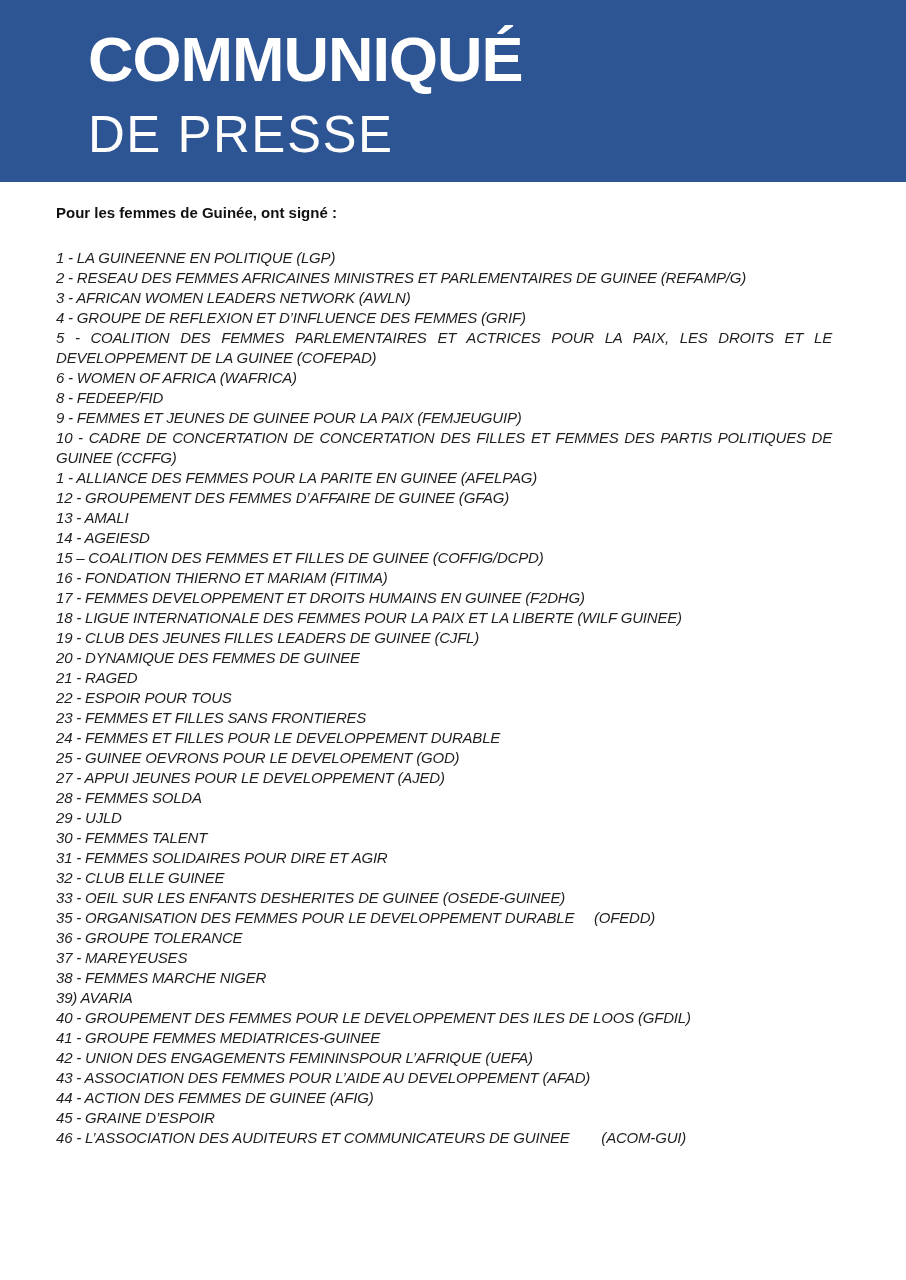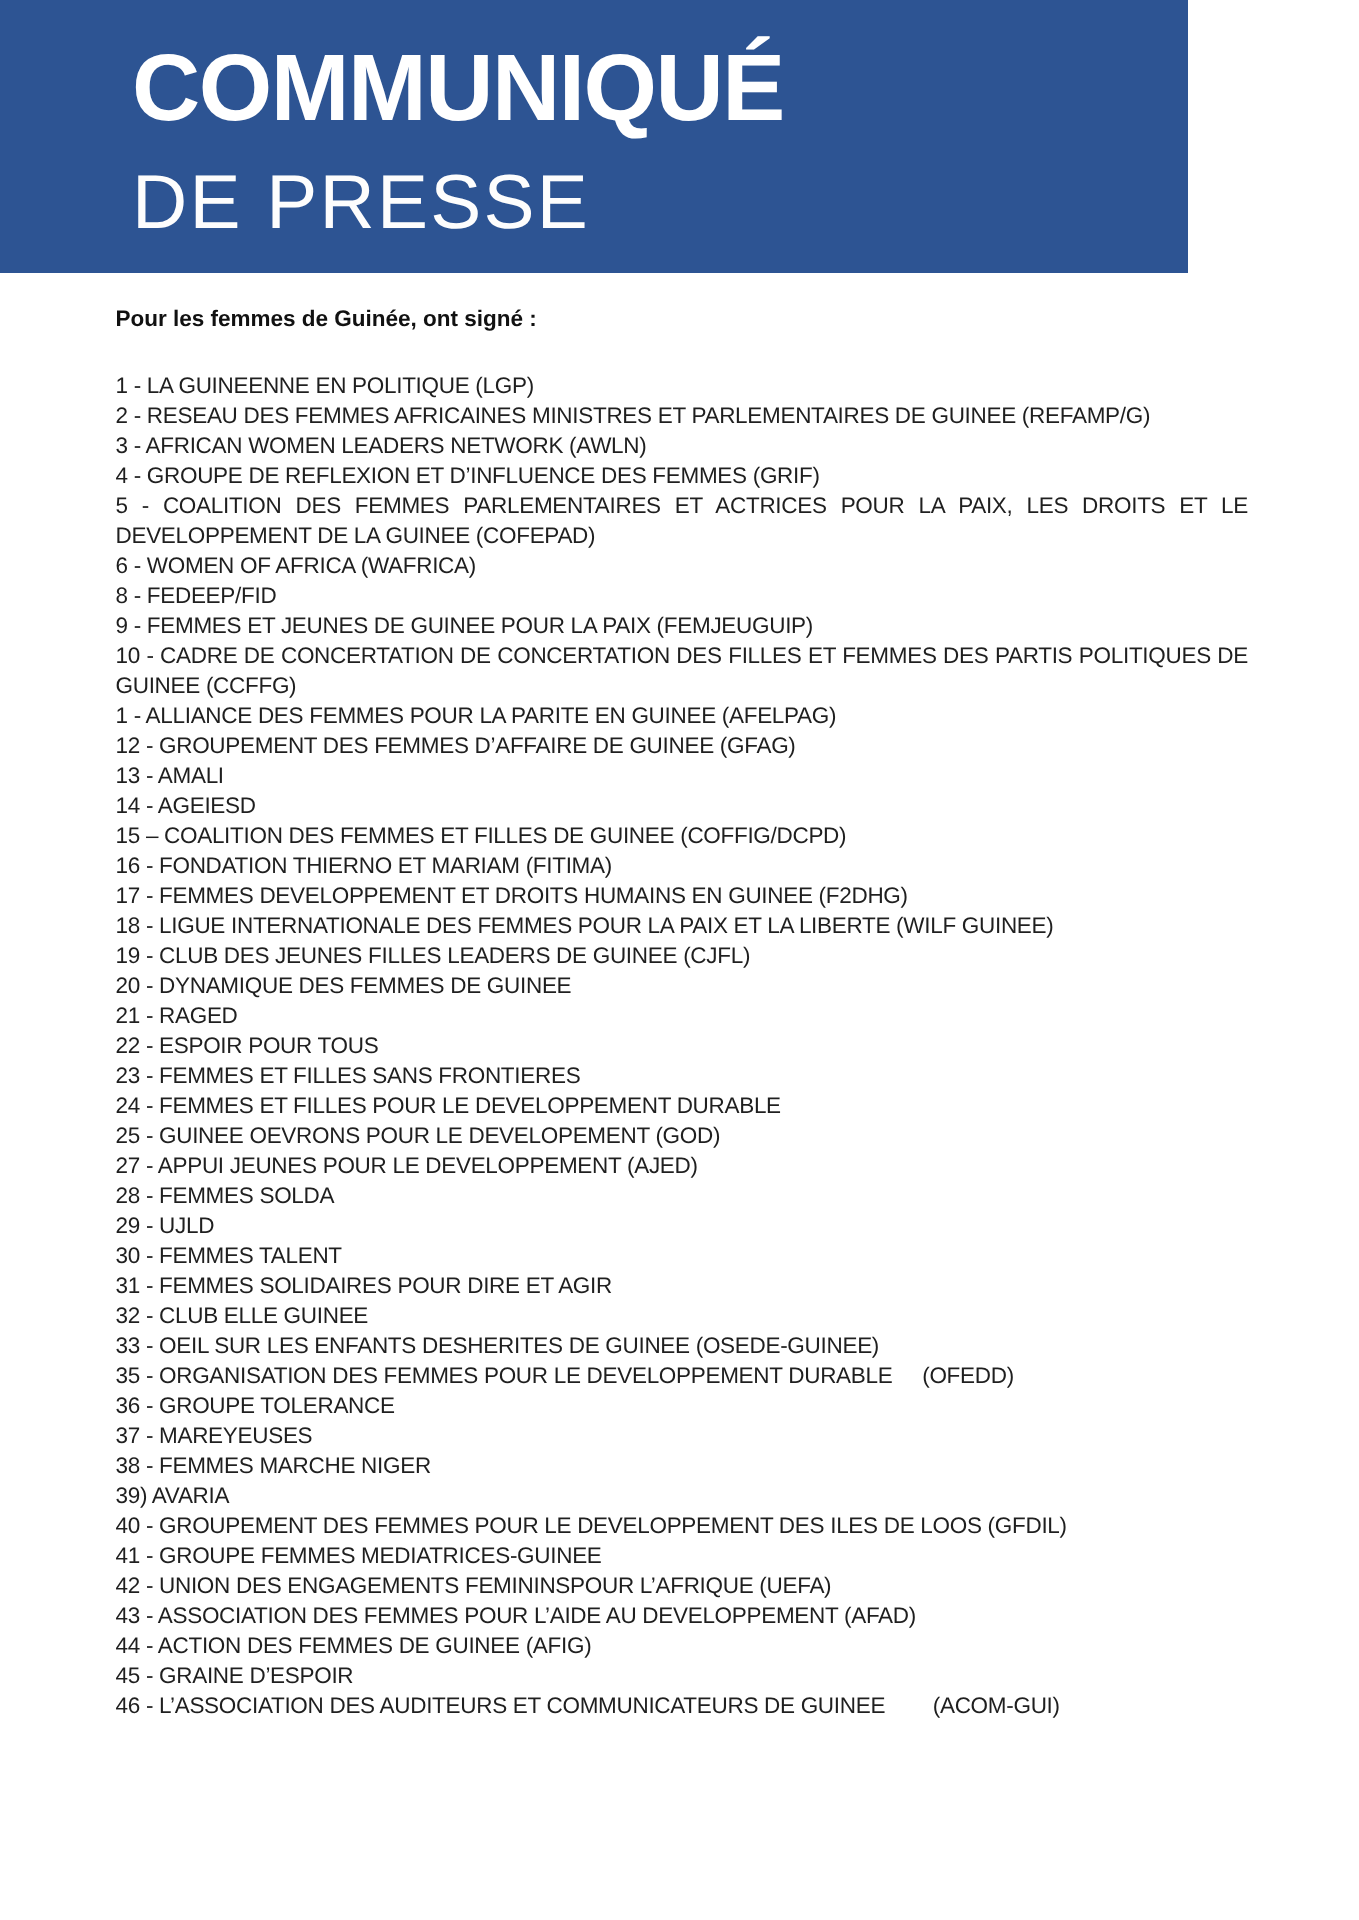--- a/index.html
+++ b/index.html
@@ -9,21 +9,21 @@
   }
   .page {
     position: relative;
     width: 906px;
     height: 1280px;
     background: #ffffff;
     font-family: "Liberation Sans", sans-serif;
     overflow: hidden;
   }
   .banner {
-    width: 792px;
+    width: 906px;
     height: 182px;
     background: #2d5493;
     box-sizing: border-box;
     padding: 26px 0 0 88px;
     color: #ffffff;
   }
   .banner-title {
     font-size: 63px;
     font-weight: 700;
     letter-spacing: -1px;
@@ -33,37 +33,38 @@
   .banner-subtitle {
     font-size: 51px;
     font-weight: 400;
     letter-spacing: 1.5px;
     line-height: 54px;
     margin-top: 16px;
     color: #fdfdfd;
   }
   .content {
     box-sizing: border-box;
-    padding: 0 74px 0 77px;
+    padding: 0 74px 0 56px;
     color: #1c1c1c;
     margin-top: 16px;
   }
   .intro {
     margin: 22px 0 0 0;
     font-size: 15px;
     font-weight: 700;
     color: #111111;
     letter-spacing: 0;
   }
   .list {
     margin-top: 27px;
     font-size: 15px;
     line-height: 20px;
     letter-spacing: -0.2px;
     color: #1f1f1f;
+    font-style: italic;
   }
   .item {
     white-space: pre-wrap;
   }
   .item.justify {
     text-align: justify;
   }
 </style>
 </head>
 <body>

